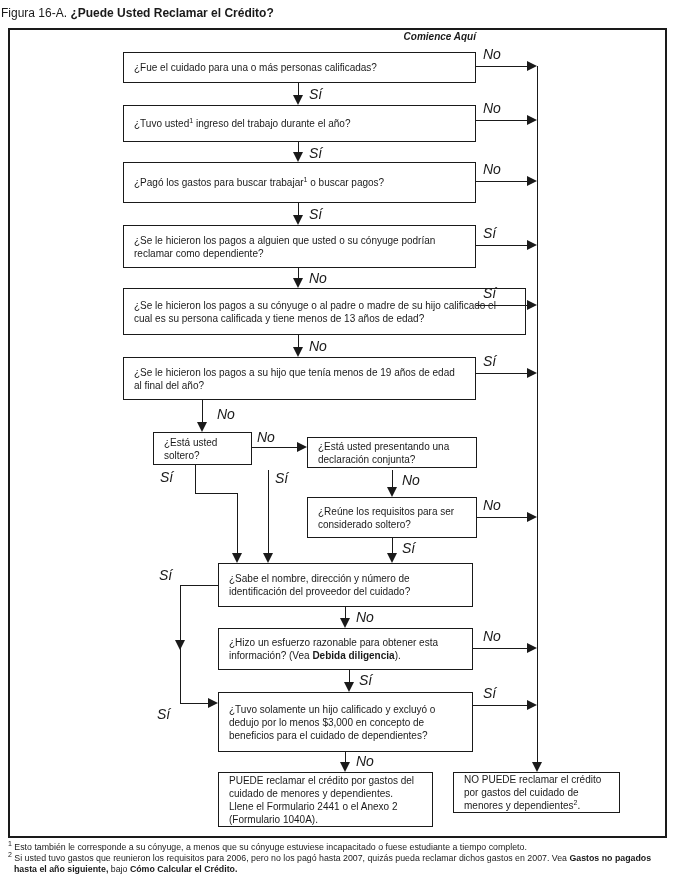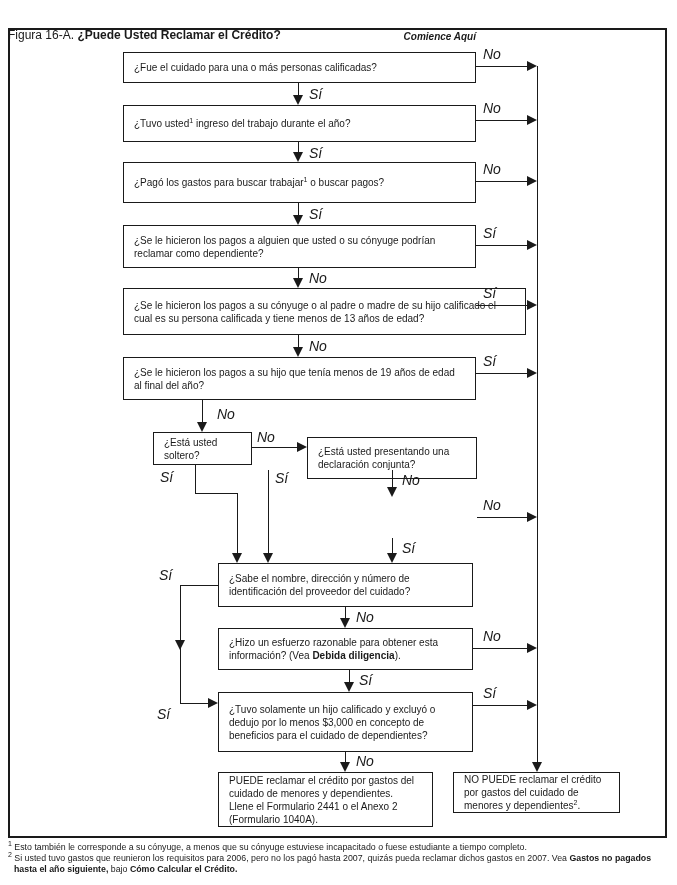--- a/index.html
+++ b/index.html
@@ -1,18 +1,18 @@
 <!DOCTYPE html>
 <html><head>
 <meta charset="utf-8">
 <style>
   html,body{margin:0;padding:0;background:#fff;}
   #page{position:relative;width:677px;height:885px;background:#fff;
         font-family:"Liberation Sans",sans-serif;color:#1a1a1a;overflow:hidden;}
-  #fig-title{position:absolute;left:8px;top:6px;font-size:12px;white-space:nowrap;margin-top:22px;}
+  #fig-title{position:absolute;left:1px;top:6px;font-size:12px;white-space:nowrap;}
   #fig-title b{font-weight:bold;}
   #outer{position:absolute;left:8px;top:28px;width:659px;height:810px;border:2px solid #1a1a1a;box-sizing:border-box;}
   .box{position:absolute;border:1px solid #1a1a1a;background:#fff;box-sizing:border-box;
        display:flex;align-items:center;padding:2px 10px;font-size:10px;line-height:13px;}
   .box .inner{width:100%;}
   .blk{display:block;}
   .vline{position:absolute;width:1px;background:#1a1a1a;}
   .hline{position:absolute;height:1px;background:#1a1a1a;}
   .ah-d{position:absolute;width:0;height:0;border-left:5px solid transparent;
         border-right:5px solid transparent;border-top:10px solid #1a1a1a;}
@@ -52,22 +52,25 @@
   <div class="box" style="left:123px;top:288px;width:403px;height:47px;">
       <div class="inner">¿Se le hicieron los pagos a su cónyuge o al padre o madre de su hijo calificado el cual es su persona calificada y tiene menos de 13 años de edad?</div>
     </div>
   <div class="box" style="left:123px;top:357px;width:353px;height:43px;">
       <div class="inner">¿Se le hicieron los pagos a su hijo que tenía menos de 19 años de edad al final del año?</div>
     </div>
 
   <div class="box" style="left:153px;top:432px;width:99px;height:33px;">
       <div class="inner">¿Está usted soltero?</div>
     </div>
-  <div class="box" style="left:307px;top:437px;width:170px;height:42px;">
+  <div class="box" style="left:307px;top:437px;width:170px;height:31px;">
       <div class="inner">¿Está usted presentando una declaración conjunta?</div>
+    </div>
+  <div class="box" style="left:307px;top:497px;width:170px;height:41px;">
+      <div class="inner">¿Reúne los requisitos para ser considerado soltero?</div>
     </div>
   <div class="box" style="left:218px;top:563px;width:255px;height:44px;">
       <div class="inner">¿Sabe el nombre, dirección y número de identificación del proveedor del cuidado?</div>
     </div>
   <div class="box" style="left:218px;top:628px;width:255px;height:42px;">
       <div class="inner"><span>¿Hizo un esfuerzo razonable para obtener esta información? (Vea </span><b>Debida diligencia</b><span>).</span></div>
     </div>
   <div class="box" style="left:218px;top:692px;width:255px;height:60px;">
       <div class="inner">¿Tuvo solamente un hijo calificado y excluyó o dedujo por lo menos $3,000 en concepto de beneficios para el cuidado de dependientes?</div>
     </div>

